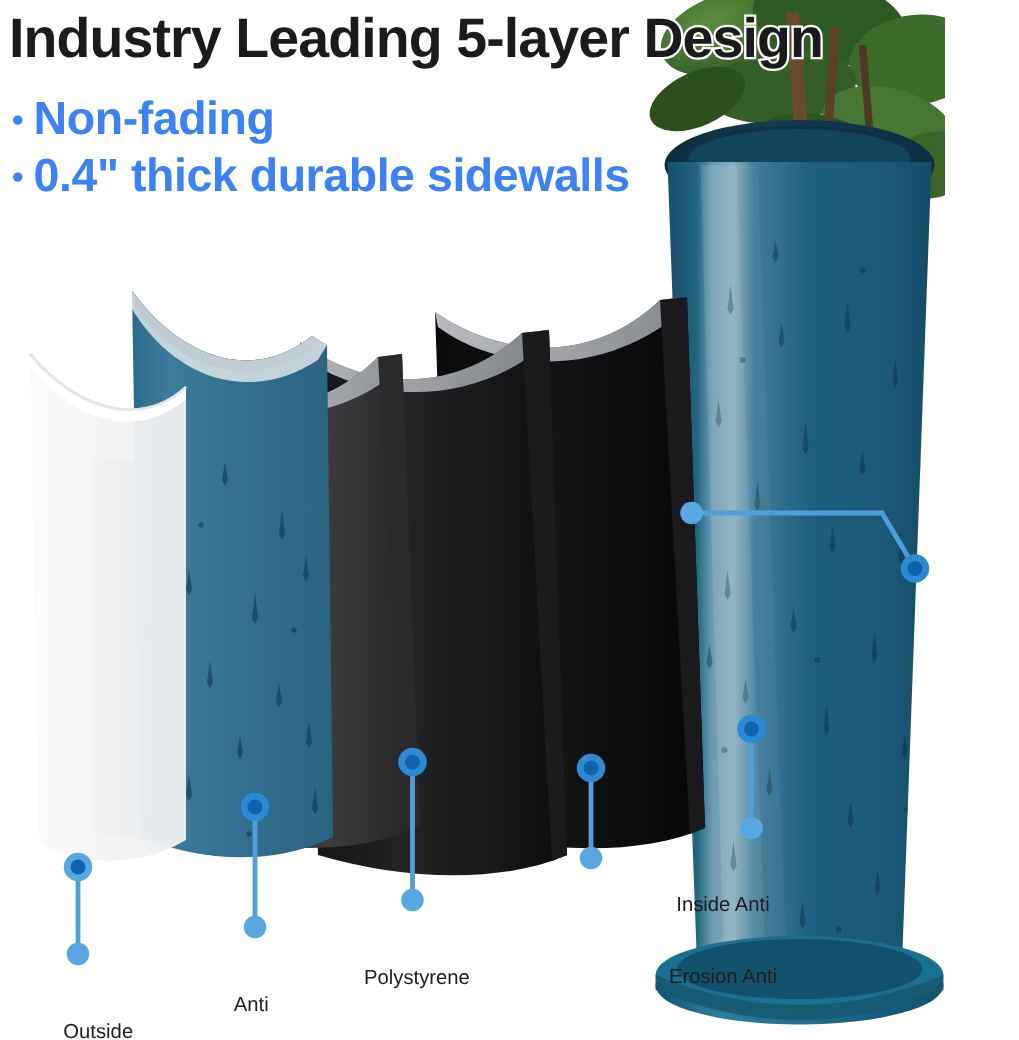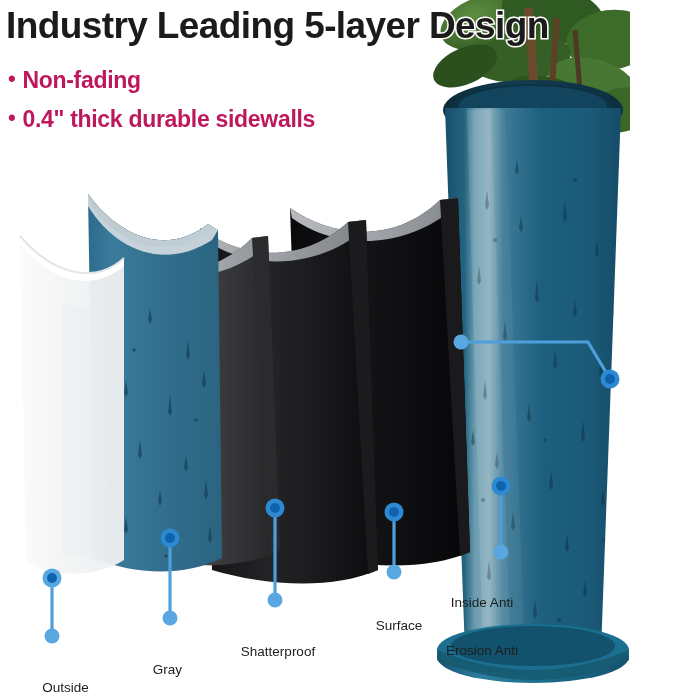--- a/index.html
+++ b/index.html
@@ -19,21 +19,21 @@
     -webkit-text-stroke:3px #ffffff;
     paint-order:stroke fill;
     z-index:40;
   }
   .headline .txt{position:relative;}
   .bullets{
     position:absolute;left:8px;top:60px;width:470px;z-index:40;
     margin:0;padding:0;list-style:none;
   }
   .bullets li{
-    font-size:23px;line-height:37px;font-weight:700;color:#be185d;
+    font-size:31px;line-height:37px;font-weight:700;color:#3b82f6;
     letter-spacing:-0.3px;white-space:nowrap;
     text-indent:0;
   }
   .bullets li::before{content:"\2022";margin-right:7px;font-size:22px;vertical-align:2px;}
 
   
   .photo{position:absolute;right:0;top:0;width:205px;height:693px;z-index:10;overflow:hidden;}
   .photo svg{display:block;}
 
   
@@ -351,28 +351,27 @@
   <ul class="bullets">
     <li>Non-fading</li>
     <li>0.4" thick durable sidewalls</li>
   </ul>
 
   <div class="lbl lbl-0">
     <div>Outside</div>
     
   </div>
   <div class="lbl lbl-1">
-    <div>Gray</div>
+    <div>Anti</div>
     
   </div>
   <div class="lbl lbl-2">
-    <div>Shatterproof</div>
+    <div>Polystyrene</div>
     <div>Polystyrene Plastic</div>
   </div>
   <div class="lbl lbl-3">
-    <div>Surface</div>
   </div>
   <div class="lbl lbl-4">
     <div>Inside Anti</div>
     <div>Erosion Anti</div>
   </div>
 
 </div>
 
 </body></html>

